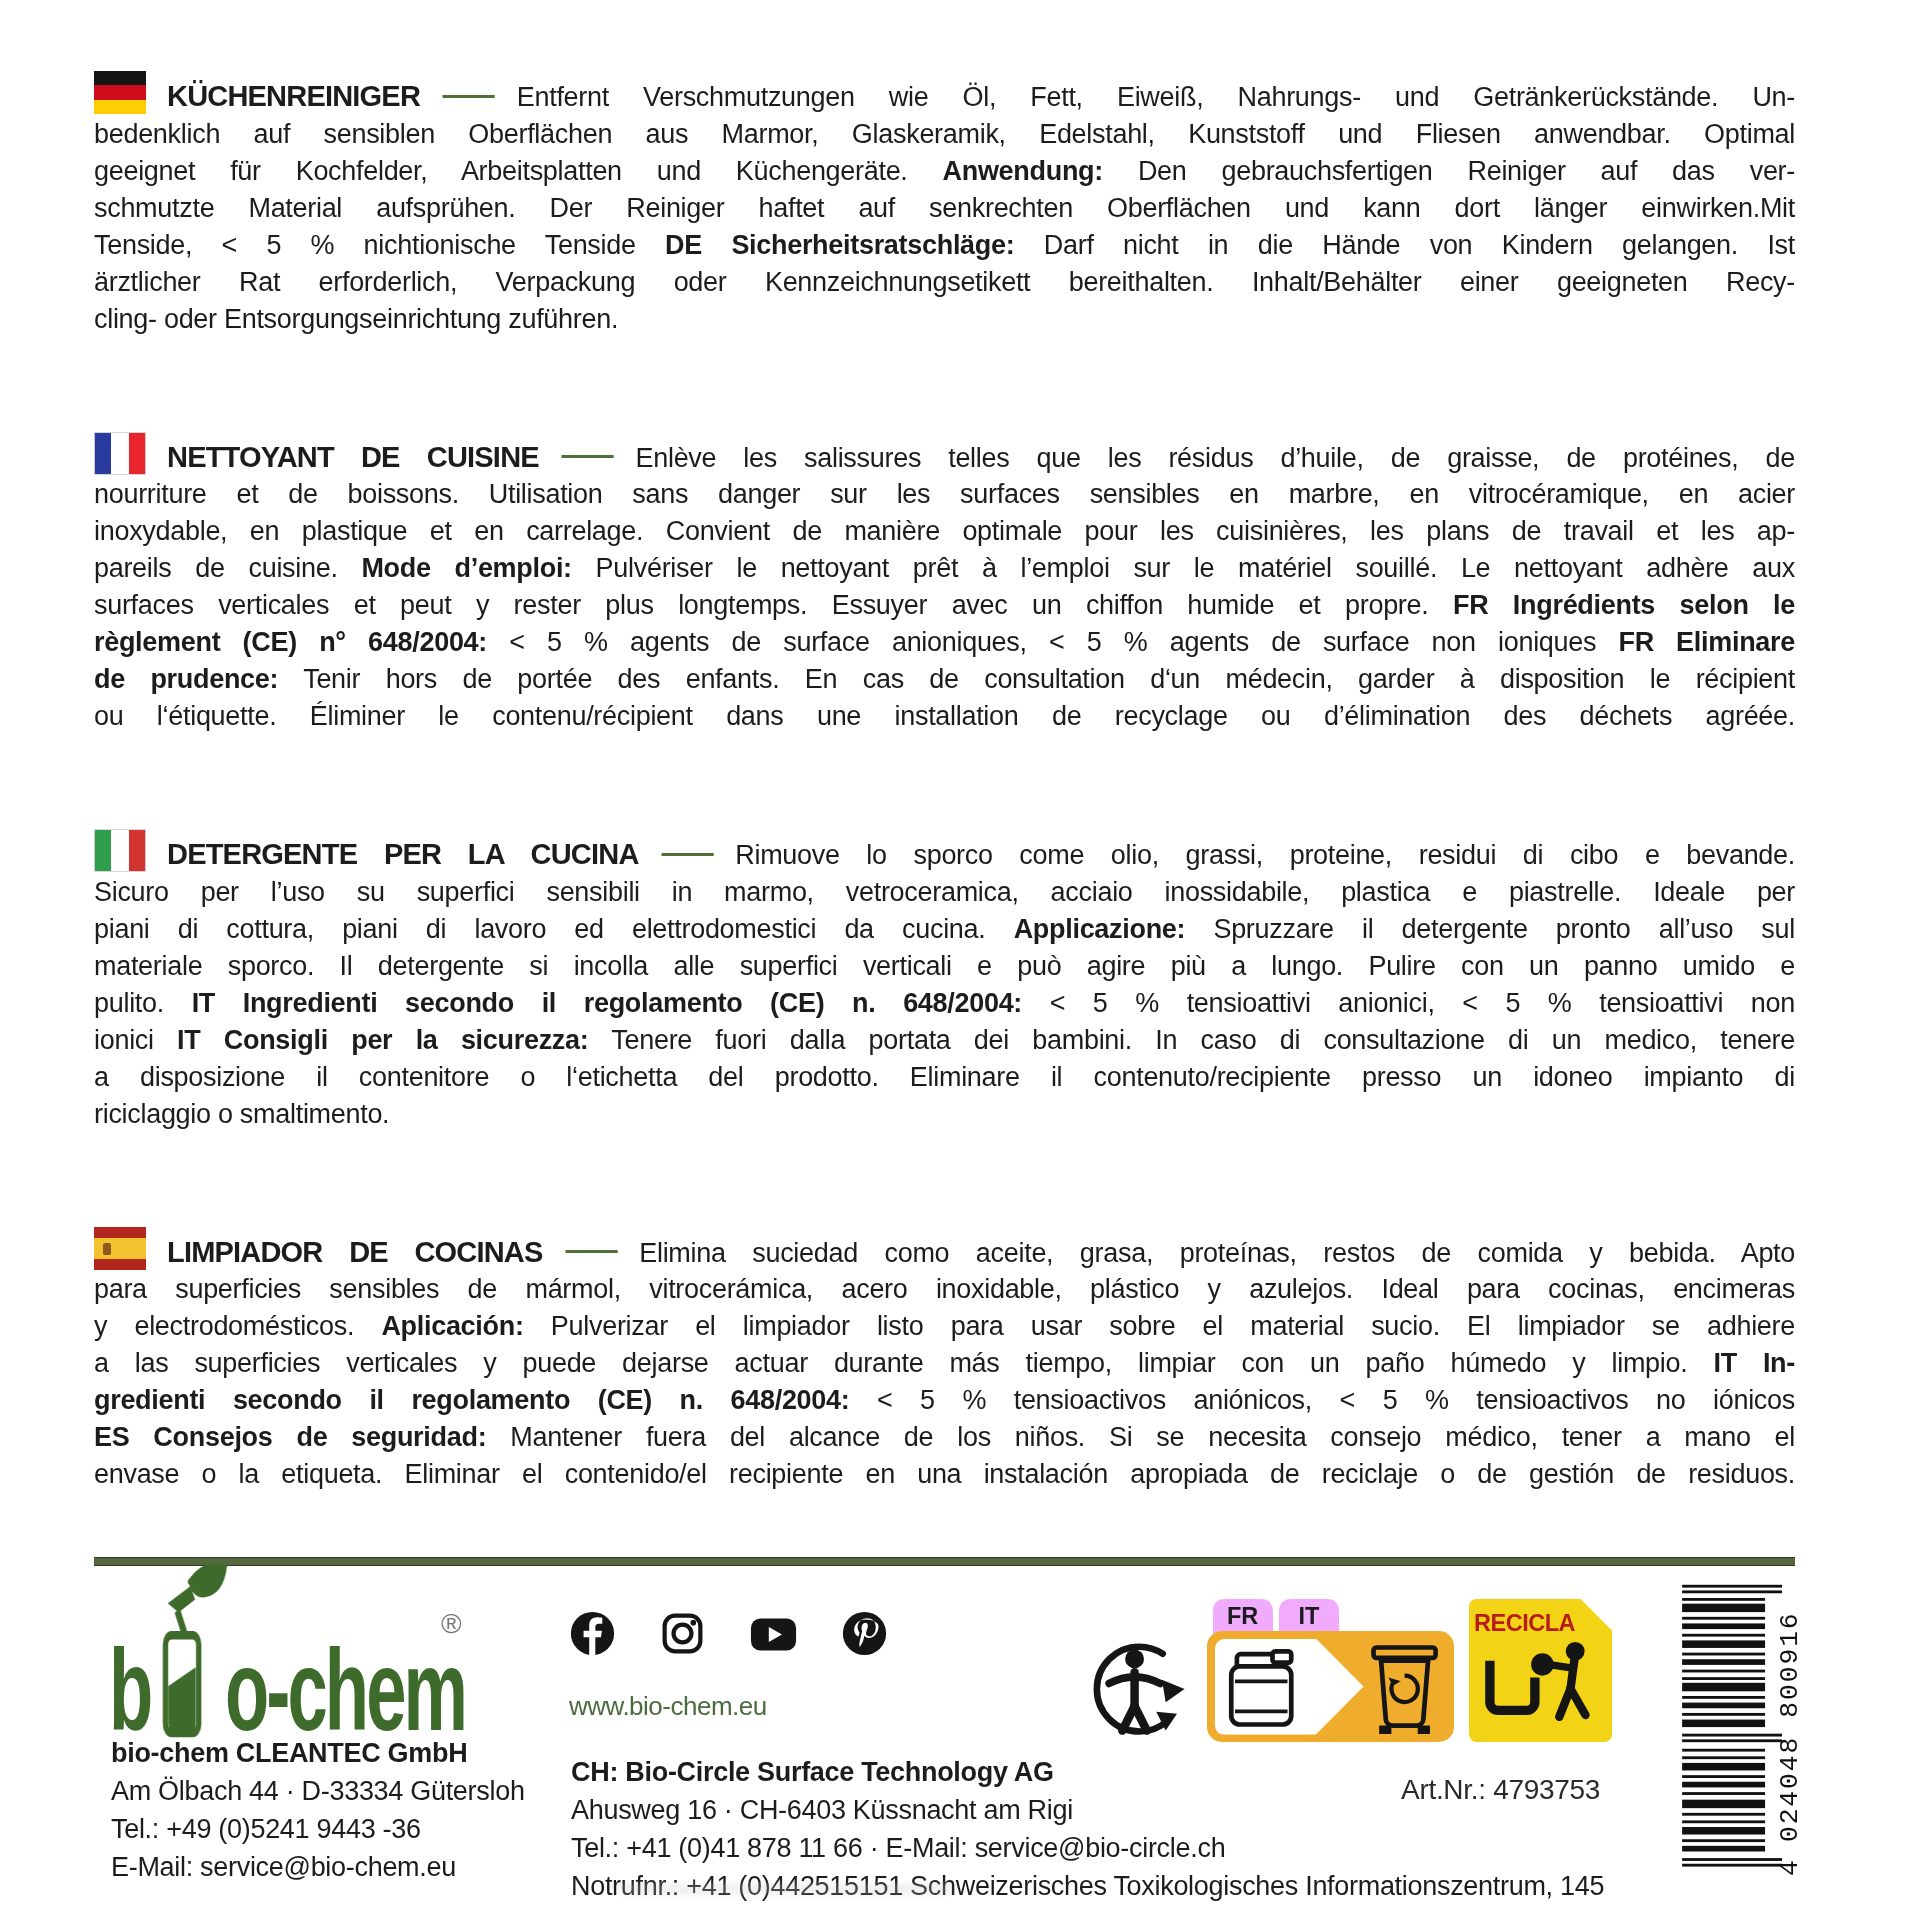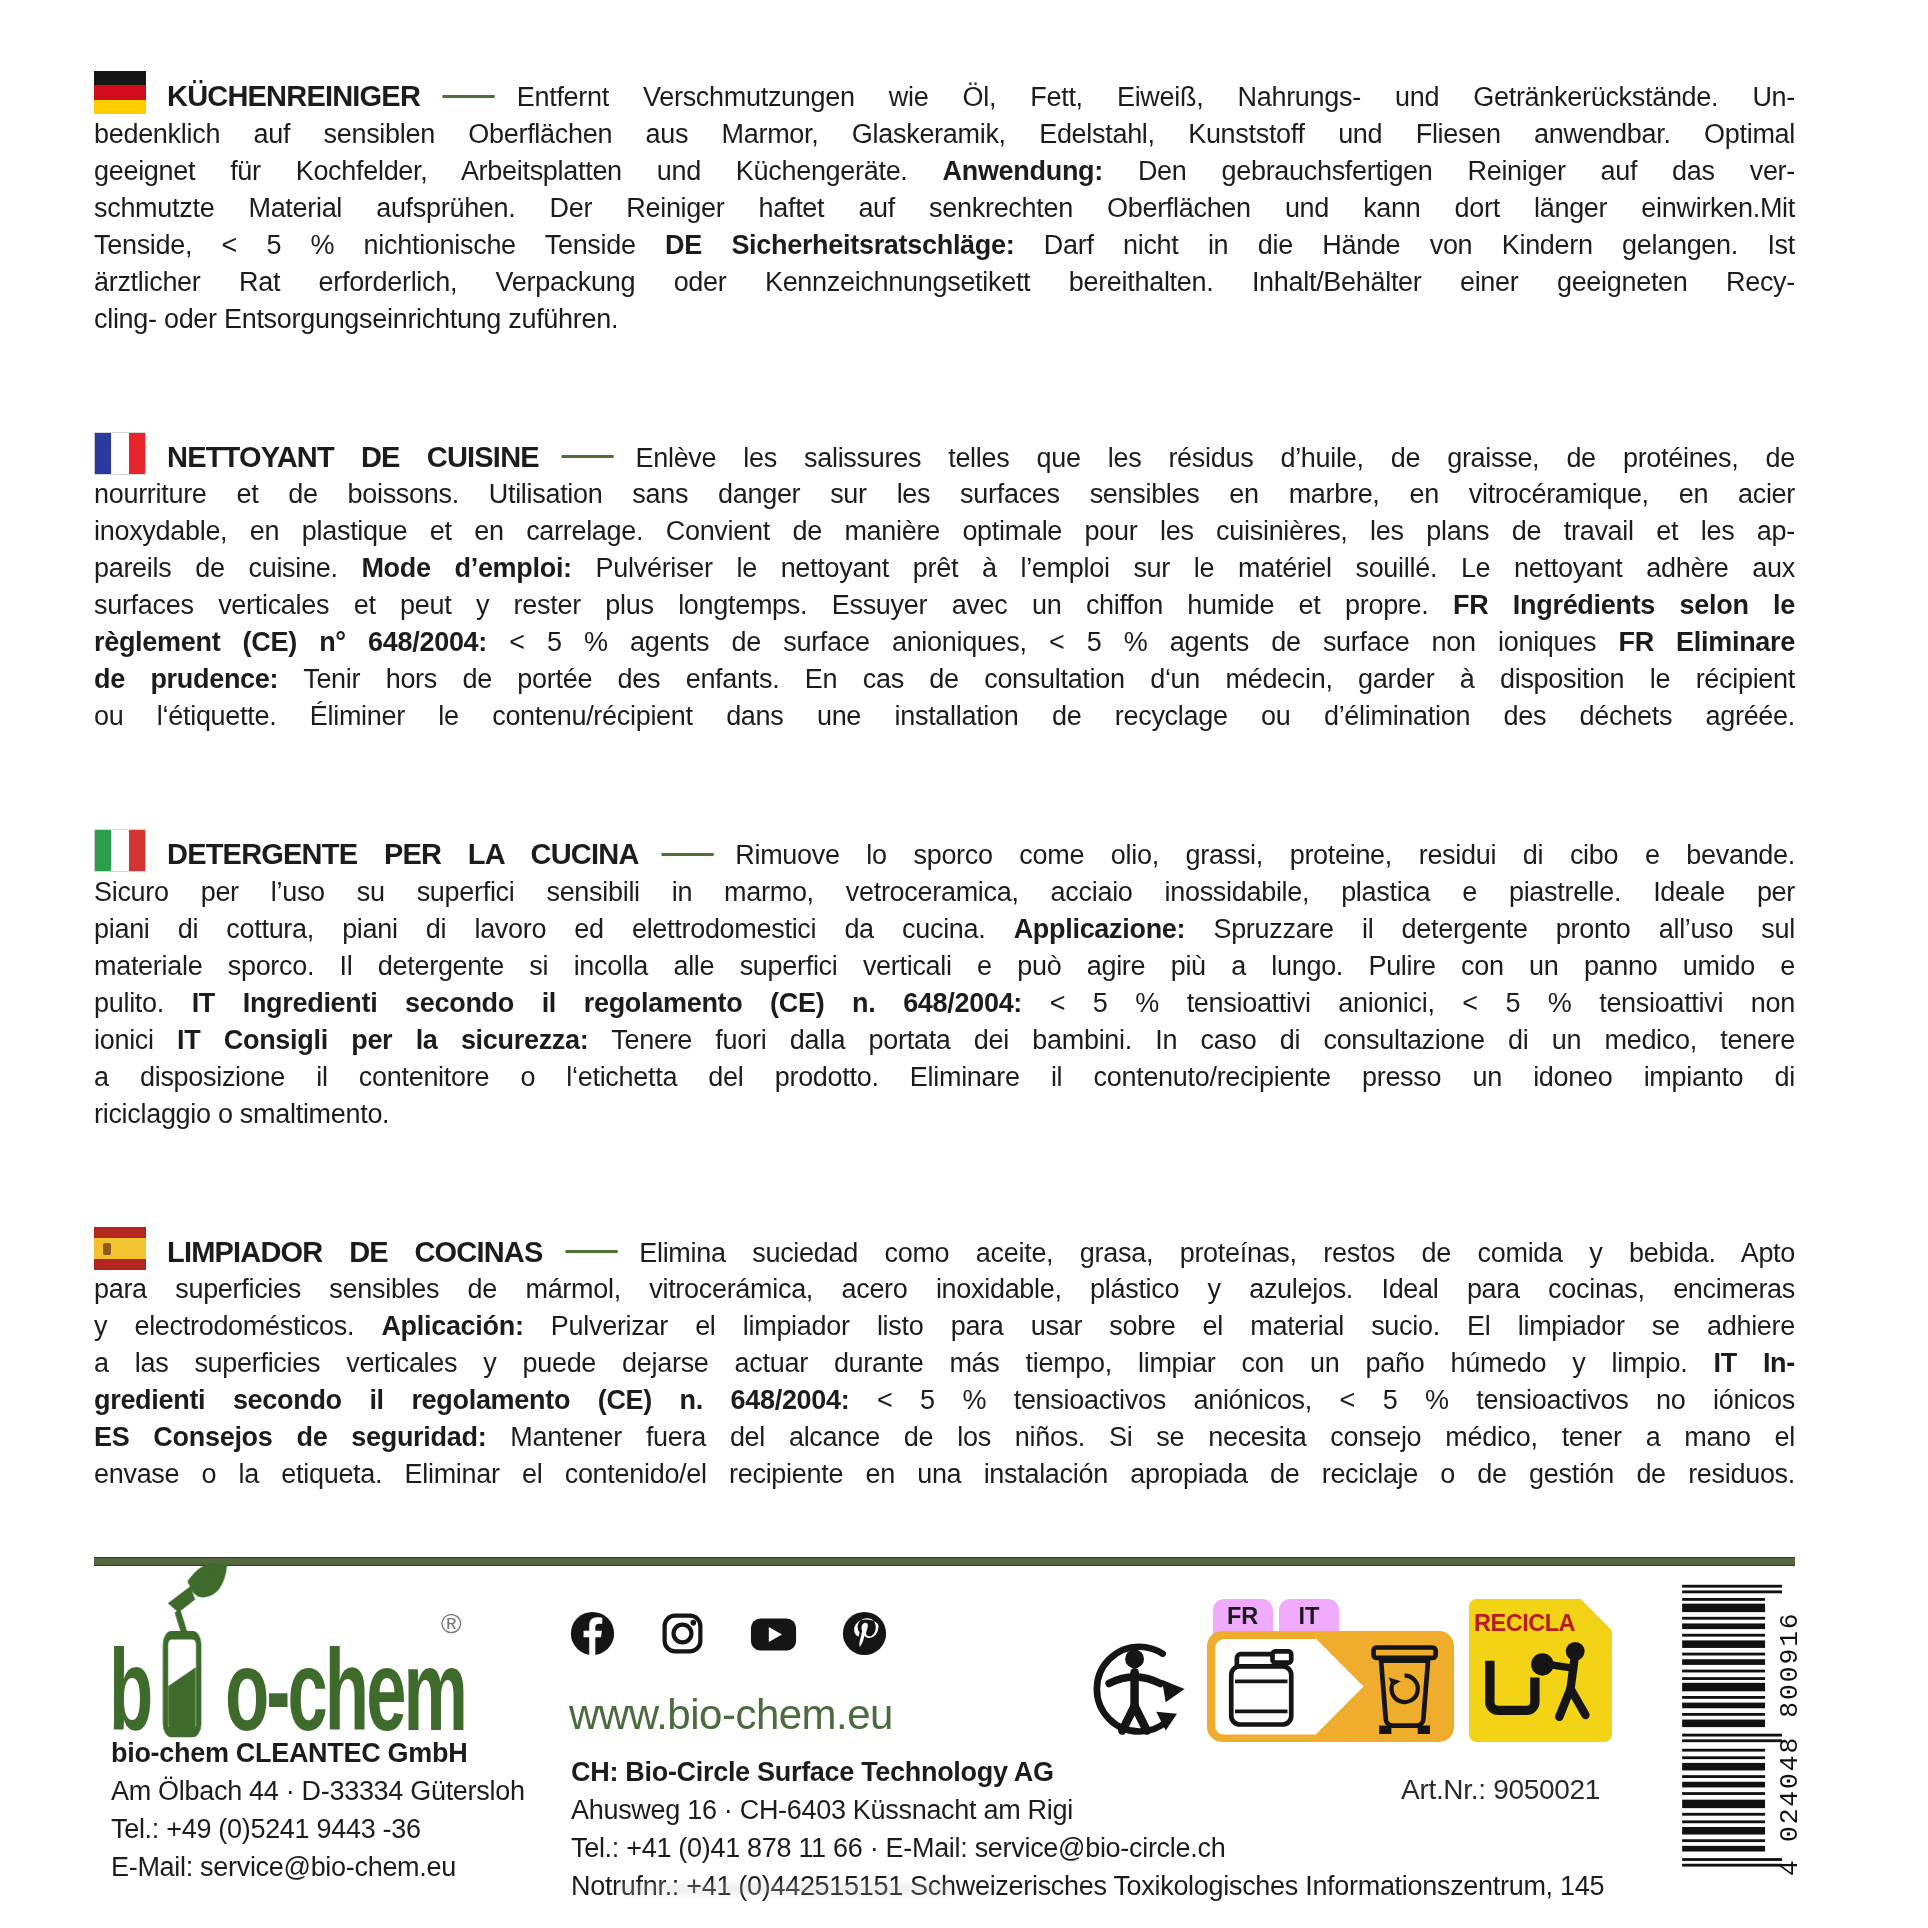--- a/index.html
+++ b/index.html
@@ -41,21 +41,21 @@
     white-space:nowrap;
   }
   .logo .bottle{overflow:visible;margin:0 3.8px -1.9px 1.9px;}
   .reg-mark{position:absolute;left:441px;top:1608px;font-size:28px;color:#777;}
   .addr{position:absolute;font-size:27px;line-height:38px;white-space:nowrap;letter-spacing:-0.3px;}
   .addr .b{font-weight:bold;}
   .addr-de{left:111px;top:1734px;}
   .addr-ch{left:571px;top:1753px;}
   .social{position:absolute;left:569px;top:1610px;display:flex;gap:43px;}
   .social svg{display:block;}
-  .website{position:absolute;left:569px;top:1691px;font-size:42px;color:#4c6b3e;letter-spacing:-0.5px;}
+  .website{position:absolute;left:569px;top:1691px;font-size:26px;color:#4c6b3e;letter-spacing:-0.5px;}
   .triman{position:absolute;left:1092px;top:1625px;}
   
   .frit{position:absolute;left:1207px;top:1599px;width:247px;height:143px;}
   .frit-tab{position:absolute;top:0;width:60px;height:41px;background:#f0abfc;border-radius:11.3px 11.3px 0 0;
     font-size:23.5px;font-weight:bold;color:#1b1b1b;text-align:center;line-height:34px;}
   .frit-tab.t1{left:5.6px;}
   .frit-tab.t2{left:72px;}
   .frit-body{position:absolute;left:0;top:32px;width:247px;height:111px;background:#f0ad2d;border-radius:15px;}
   .frit-white{position:absolute;left:7.5px;top:7.5px;width:149px;height:96px;background:#ffffff;
     clip-path:polygon(0 0,68% 0,100% 50%,68% 100%,0 100%);border-radius:9.4px;}
@@ -216,21 +216,21 @@
     <path d="M10 22 v44 a9 9 0 0 0 9 9 h30 a9 9 0 0 0 9 -9 v-26" fill="none" stroke="#151515" stroke-width="10"></path>
     <circle cx="66" cy="26" r="12" fill="#151515"></circle>
     <circle cx="101" cy="12" r="10" fill="#151515"></circle>
     <path d="M100 22 L96 52" stroke="#151515" stroke-width="9" stroke-linecap="round"></path>
     <path d="M98 30 L72 26" stroke="#151515" stroke-width="8" stroke-linecap="round"></path>
     <path d="M96 52 L84 82" stroke="#151515" stroke-width="9" stroke-linecap="round"></path>
     <path d="M96 52 L112 80" stroke="#151515" stroke-width="9" stroke-linecap="round"></path>
   </svg>
 </div>
 
-<div class="artnr">Art.Nr.: 9050021</div>
+<div class="artnr">Art.Nr.: 4793753</div>
 
 <svg class="barcode" width="311" height="119" viewBox="0 0 330 126">
   <g fill="#111">
     <rect x="10" y="0" width="3" height="106"></rect>
       <rect x="16" y="0" width="3" height="106"></rect>
     <rect x="26" y="0" width="6" height="88"></rect>
       <rect x="36" y="0" width="3" height="88"></rect>
     <rect x="44" y="0" width="8" height="88"></rect>
       <rect x="56" y="0" width="3" height="88"></rect>
     <rect x="64" y="0" width="3" height="88"></rect>

